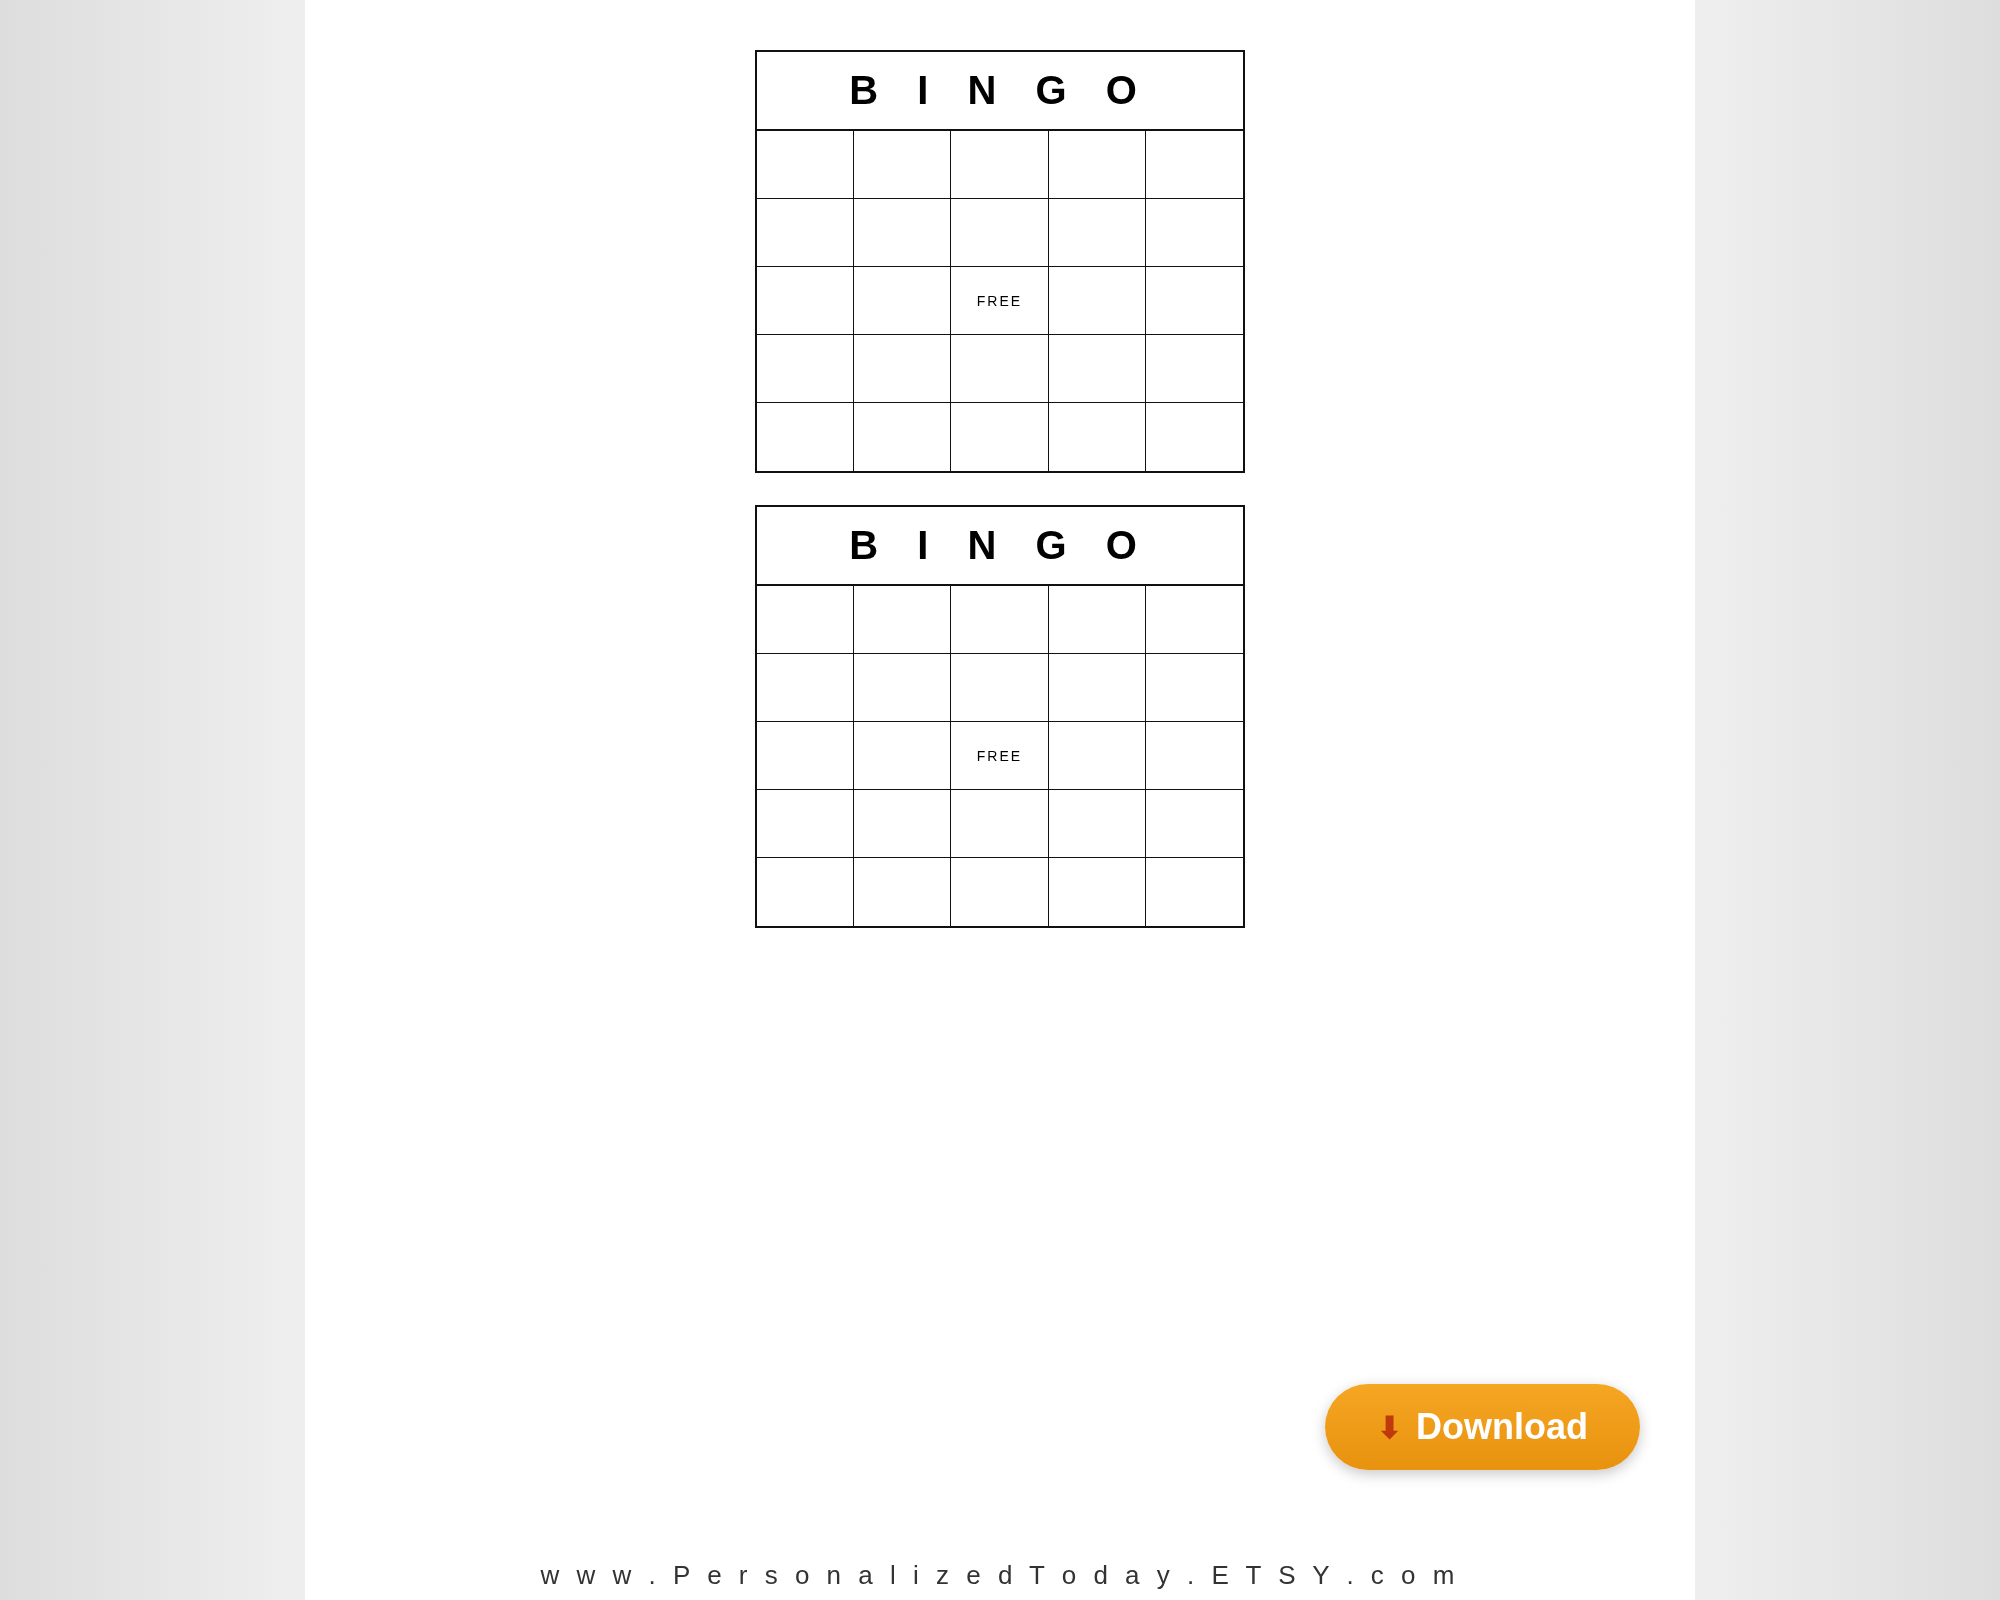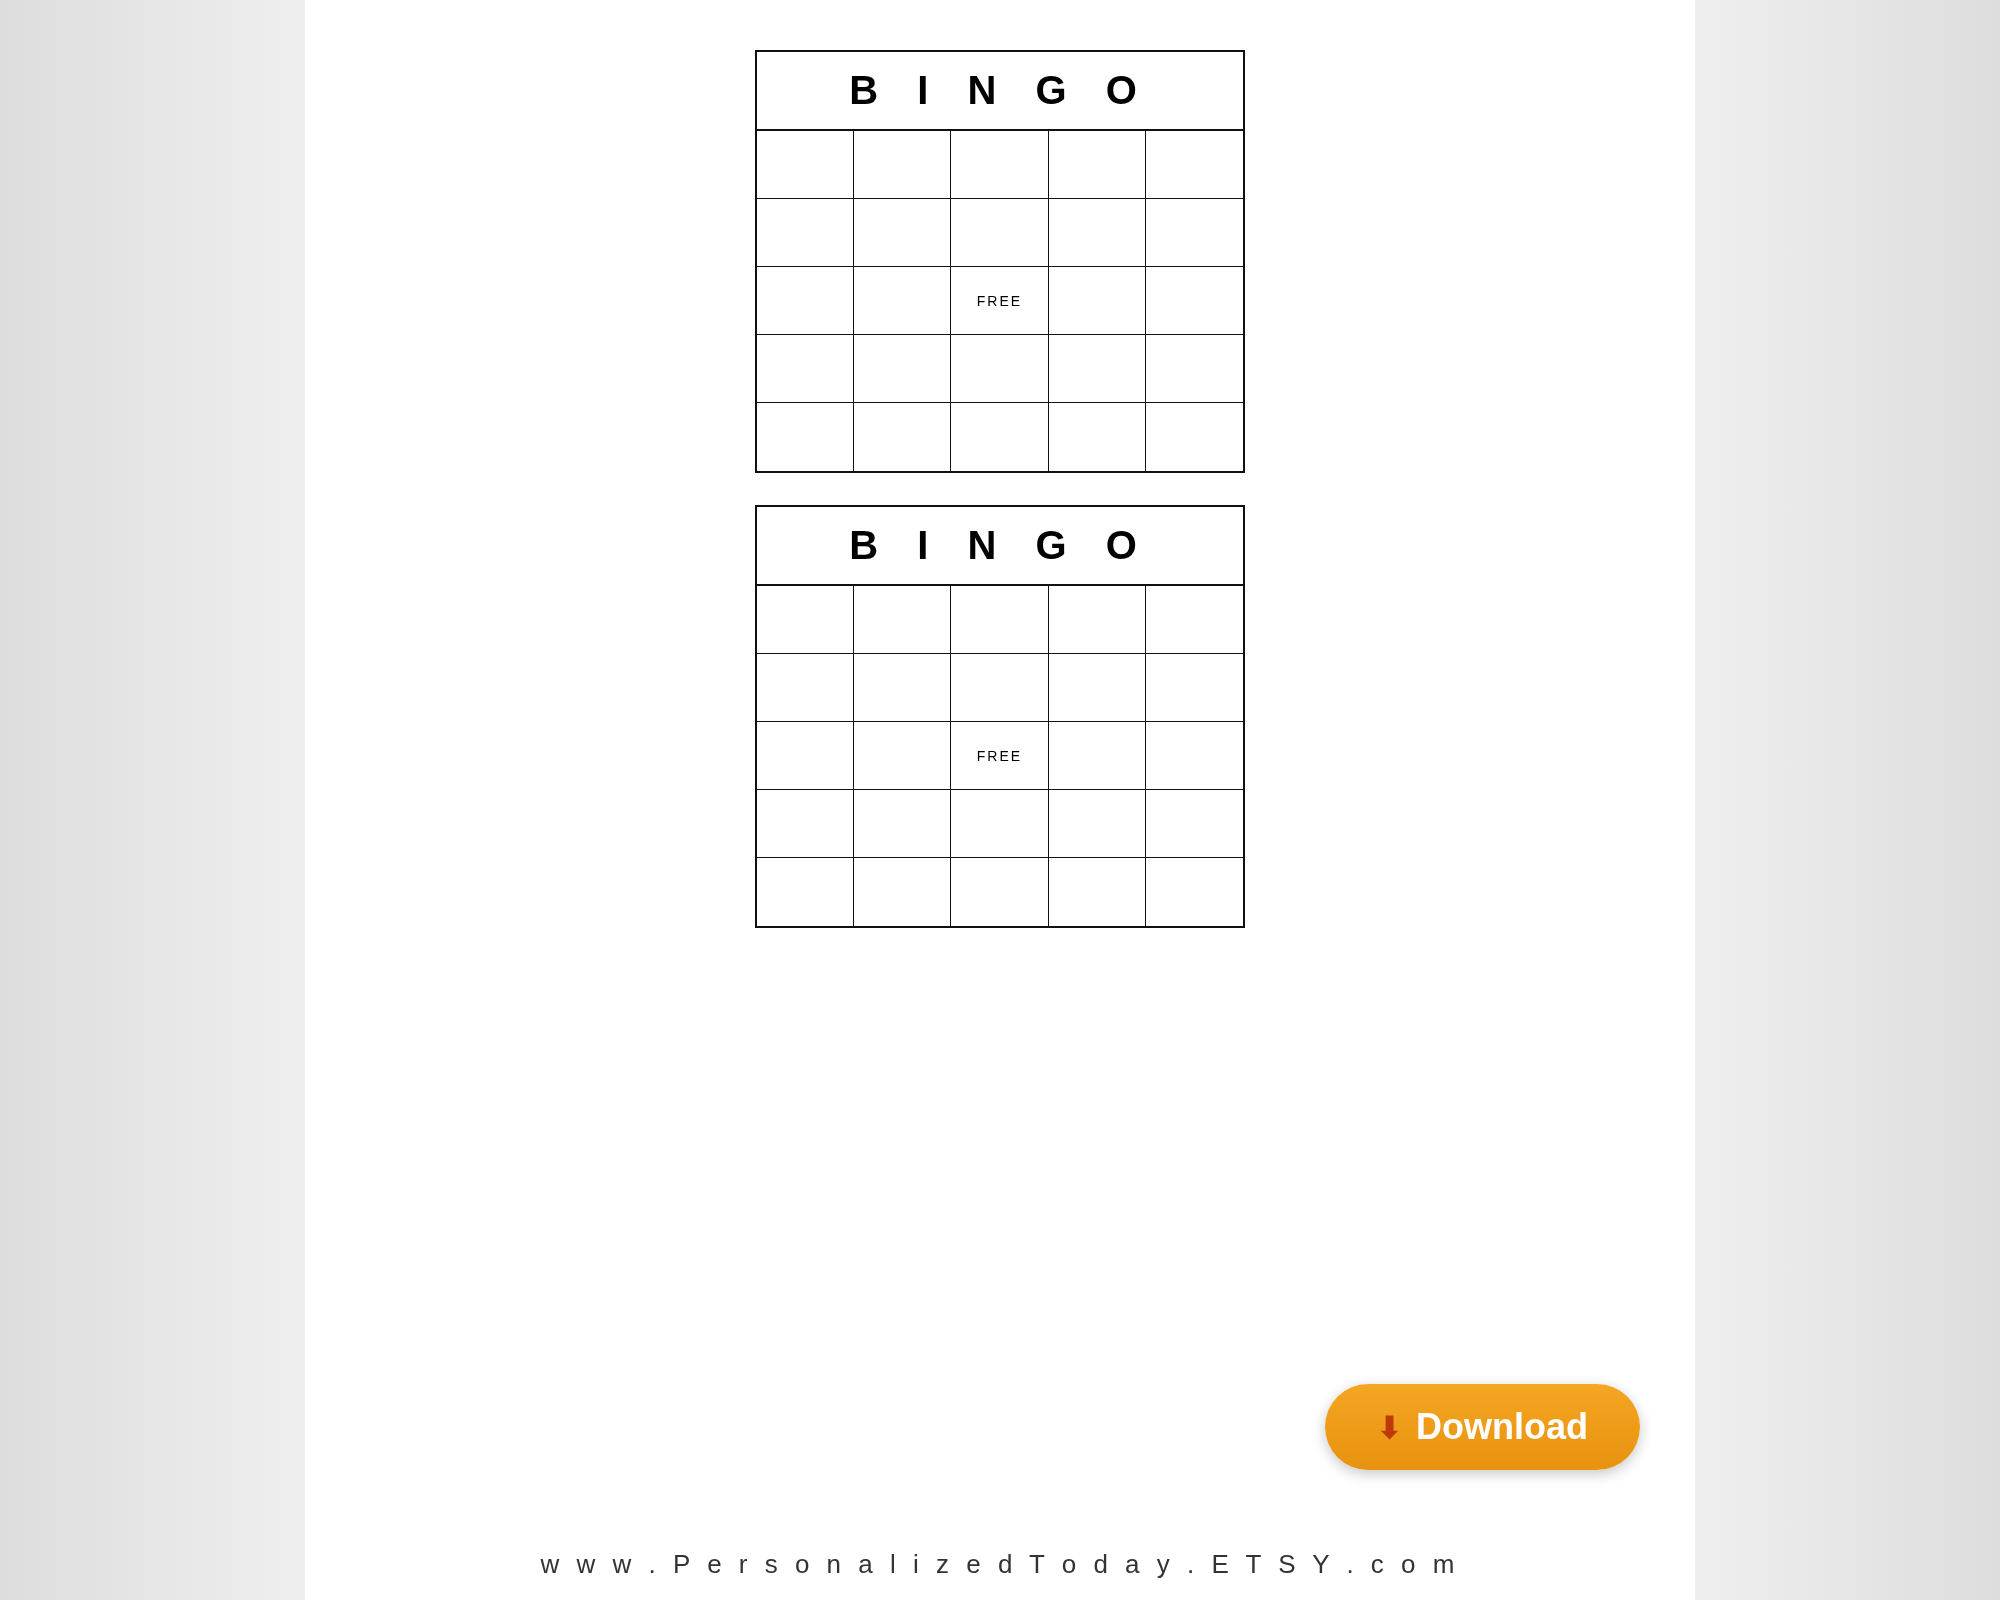--- a/index.html
+++ b/index.html
@@ -149,15 +149,15 @@
     </div>
   </div>
 
 </div>
 
 <button style="position:absolute;bottom:130px;right:360px;background:linear-gradient(to bottom,#f5a623,#e8920e);border:none;border-radius:50px;padding:22px 52px;font-size:36px;font-weight:bold;color:#fff;cursor:pointer;z-index:20;display:flex;align-items:center;gap:14px;box-shadow:0 4px 14px rgba(0,0,0,0.22);font-family:Arial,sans-serif;">
   <span style="color:#c0390a;font-size:30px;">⬇</span>
   <span>Download</span>
 </button>
 
-<div style="position:absolute;bottom:20px;left:0;right:0;text-align:center;font-size:26px;letter-spacing:5px;color:#333;z-index:10;font-family:Arial,sans-serif;">
+<div style="position:absolute;bottom:9px;left:0;right:0;text-align:center;font-size:26px;letter-spacing:5px;color:#333;z-index:10;font-family:Arial,sans-serif;">
   <span>w w w . P e r s o n a l i z e d T o d a y . E T S Y . c o m</span>
 </div>
 
 </body></html>

